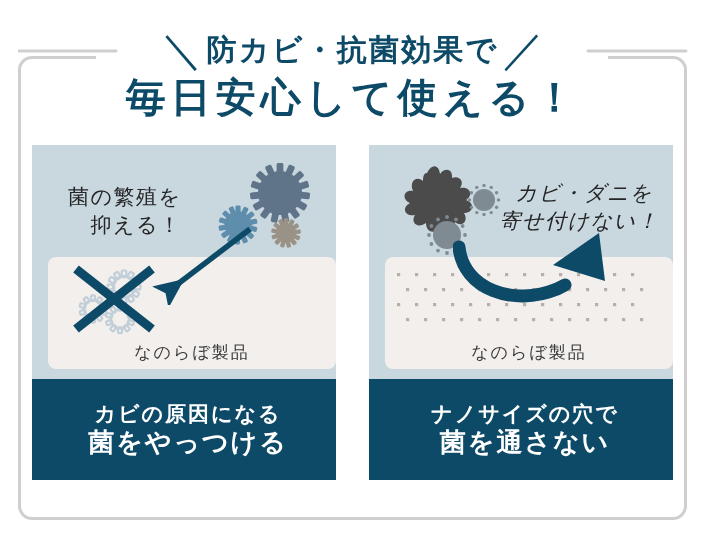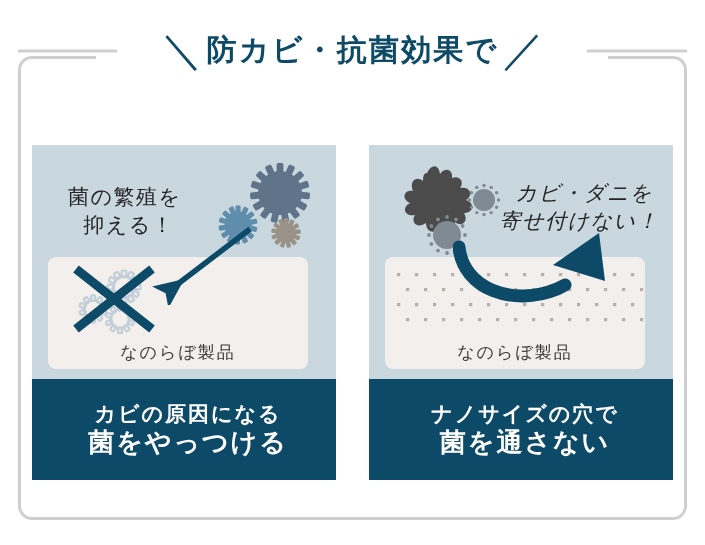--- a/index.html
+++ b/index.html
@@ -138,21 +138,21 @@
     letter-spacing: 2px;
     line-height: 1.1;
     white-space: nowrap;
   }
 
   
   .product-card {
     position: absolute;
     left: 16px;
     bottom: 10px;
-    width: 260px;
+    width: 288px;
     height: 112px;
     background: #f2efec;
     border-radius: 8px;
     overflow: hidden;
   }
   .product-label {
     position: absolute;
     left: 0;
     bottom: 8px;
     width: 100%;
@@ -172,21 +172,21 @@
     letter-spacing: 1.5px;
     line-height: 1.35;
     white-space: nowrap;
     margin-top: 16px;
   }
   .callout-left {
     left: 36px;
     top: 22px;
     text-align: center;
   }
-  .callout-left .l2 { padding-left: 8px; display: block; }
+  .callout-left .l2 { padding-left: 8px; display: block; text-align: right; }
   .callout-right {
     right: 14px;
     top: 18px;
     text-align: right;
     font-style: italic;
   }
   .callout-right .l1 { display: block; padding-right: 6px; }
   .callout-right .l2 { display: block; }
 
   svg { display: block; }
@@ -209,20 +209,21 @@
     <svg class="abs" style="left:586px; top:46px;" width="102" height="10">
       <line x1="2" y1="5" x2="100" y2="5" stroke="#cfcfcf" stroke-width="3" stroke-linecap="round"></line>
     </svg>
 
     <div class="kicker-row">
       <span class="slash">＼</span>
       <span class="kicker-text">防カビ・抗菌効果で</span>
       <span class="slash">／</span>
     </div>
 
+    <div class="headline">毎日安心して使える！</div>
   </div>
 
   <div class="panels">
 
     <div class="panel">
       <div class="panel-body">
 
         <svg class="abs" style="left:186px; top:18px;" width="112" height="86" viewBox="0 0 112 86">
           <g fill="#5f7489">
 

